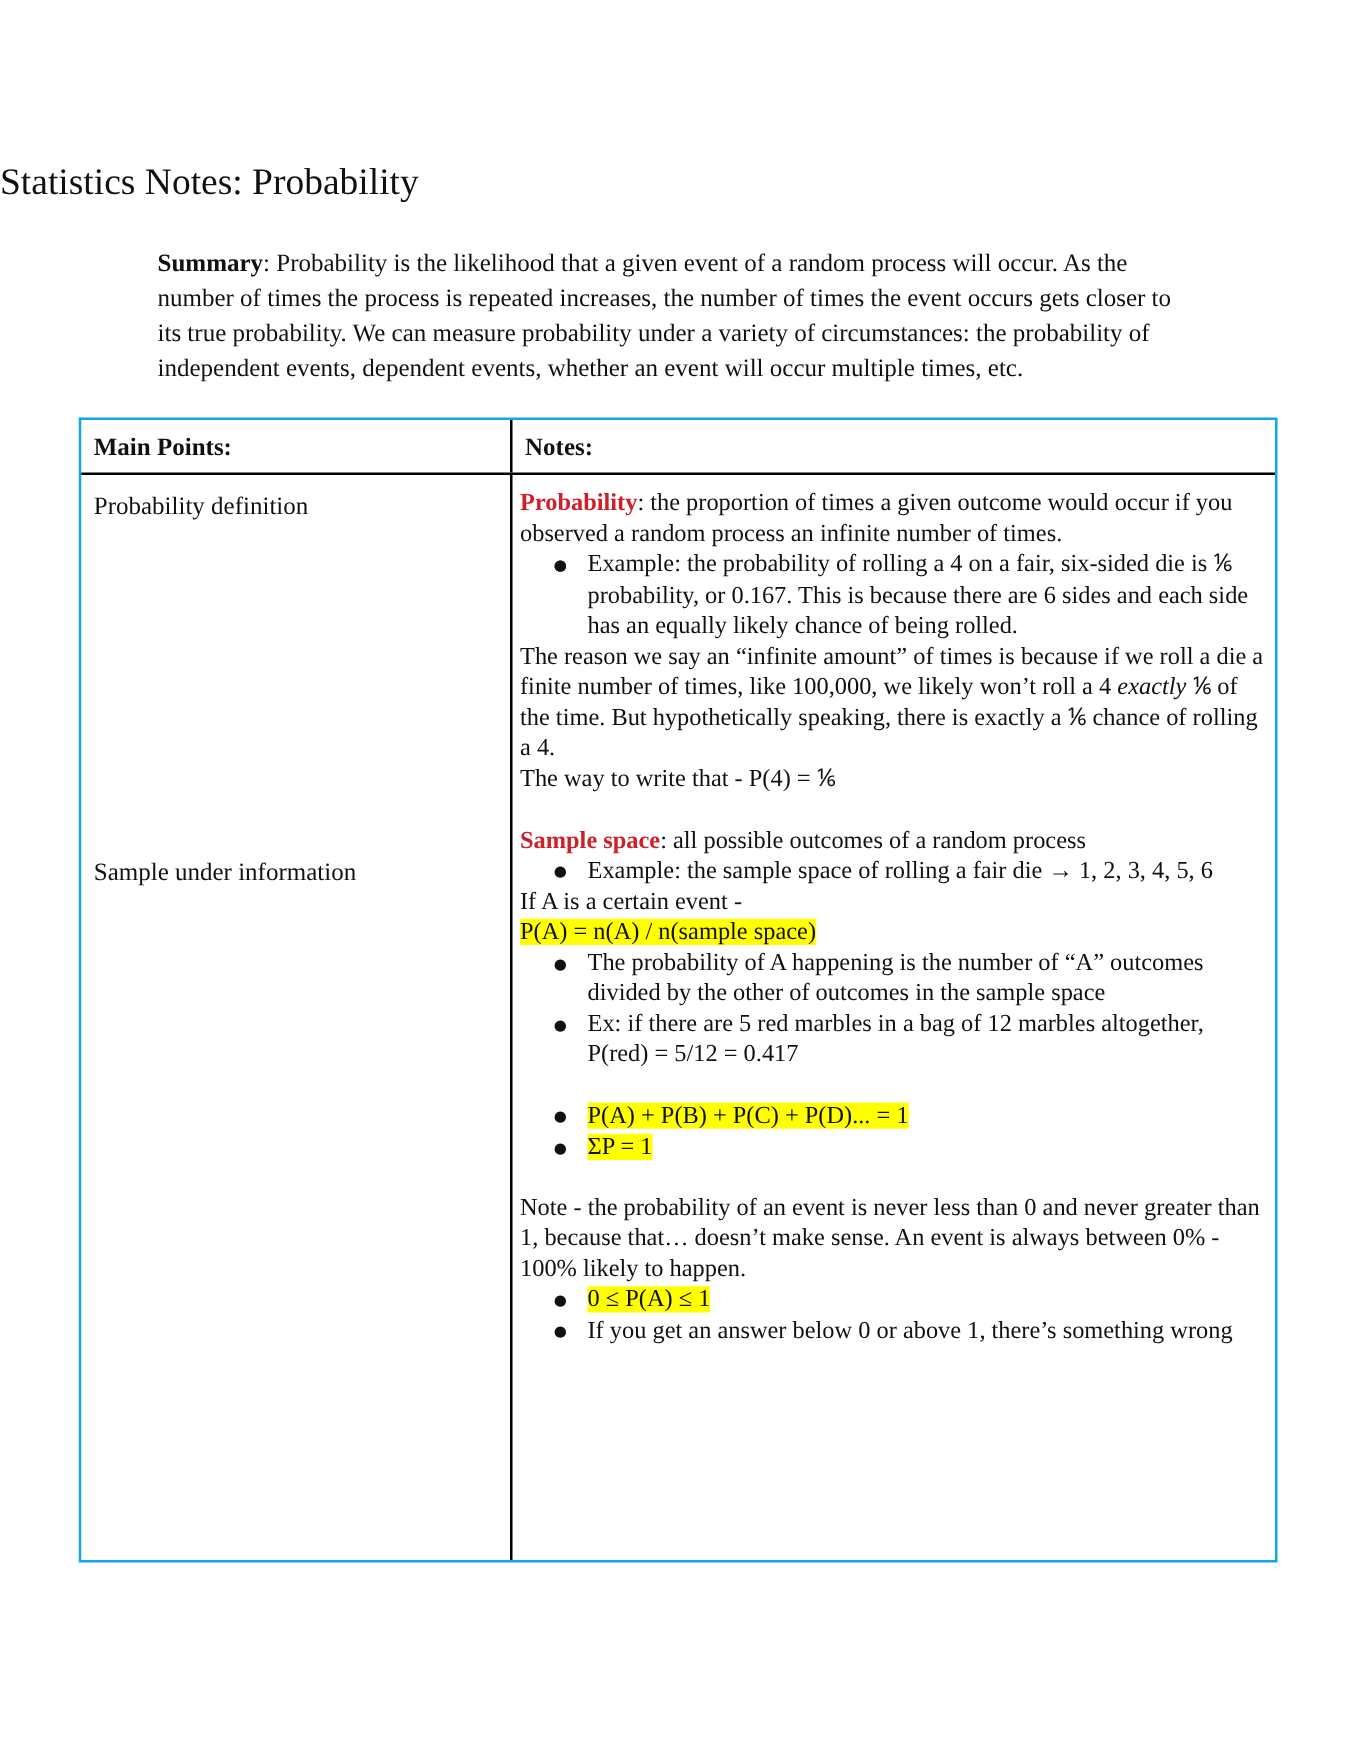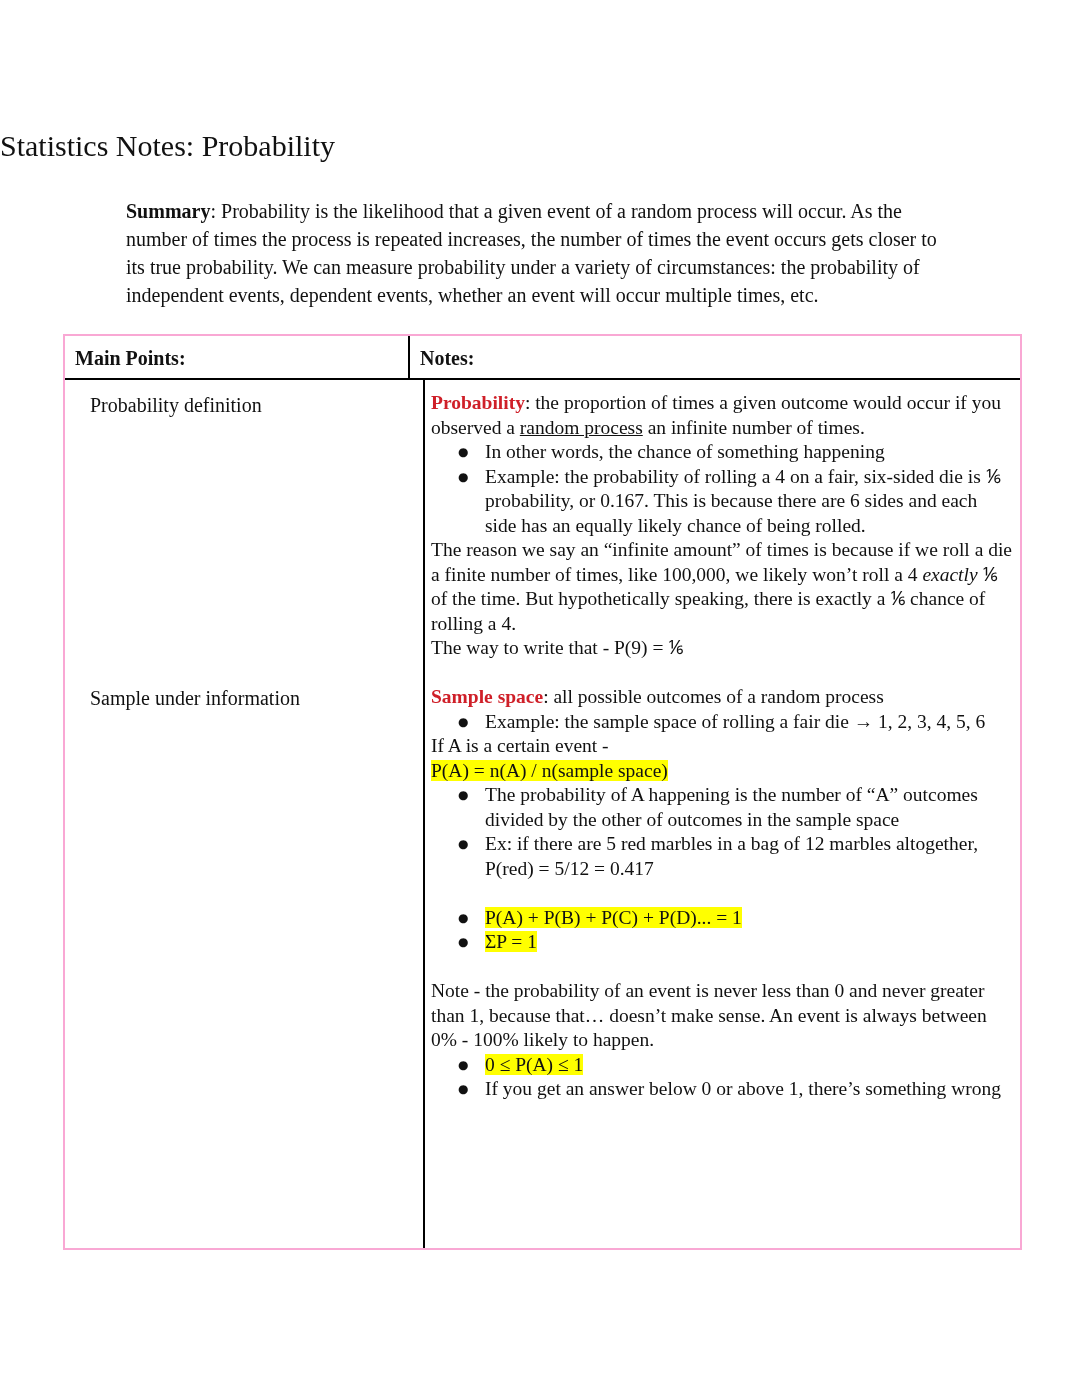--- a/index.html
+++ b/index.html
@@ -35,21 +35,21 @@
     line-height: 28px;
   }
   .summary .summary-label { font-weight: bold; }
 
   .doc-table {
     position: absolute;
     left: 63px;
     top: 334px;
     width: 959px;
     height: 916px;
-    border: 2px solid #f9a8d4;
+    border: 2px solid #0ea5e9;
   }
   .thead {
     display: flex;
     height: 44px;
     border-bottom: 2px solid #000;
   }
   .th {
     font-weight: bold;
     font-size: 20px;
     line-height: 24.5px;
@@ -57,21 +57,20 @@
   }
   .th.left, .td.left {
     width: 345px;
     border-right: 2px solid #000;
     flex: none;
   }
   .th.right, .td.right { flex: 1; }
   .tbody {
     display: flex;
     height: 868px;
-    padding-left: 15px;
   }
   .td.left { position: relative; }
   .mp-label {
     position: absolute;
     left: 10px;
     font-size: 20px;
     line-height: 24.5px;
     white-space: nowrap;
   }
   .mp-0 { top: 13px; }
@@ -90,21 +89,21 @@
   .nb-dot {
     position: absolute;
     left: 27px;
     top: 0;
     font-size: 12px;
     line-height: 24.5px;
     font-family: "DejaVu Sans", sans-serif;
   }
   .nb-spacer { height: 24.5px; }
   .seg-term { color: var(--term-red); font-weight: bold; }
-  .seg-underline { text-decoration: underline; }
+  .seg-underline { }
   .seg-italic { font-style: italic; }
   .seg-highlight { background: var(--highlight-yellow); }
 </style>
 </head>
 <body>
 
 <h1 class="page-title">Statistics Notes: Probability</h1>
 
 <p class="summary"><span class="summary-label">Summary</span><span>: Probability is the likelihood that a given event of a random process will occur. As the number of times the process is repeated increases, the number of times the event occurs gets closer to its true probability. We can measure probability under a variety of circumstances: the probability of independent events, dependent events, whether an event will occur multiple times, etc.</span></p>
 
@@ -113,24 +112,24 @@
     <div class="th left">Main Points:</div>
     <div class="th right">Notes:</div>
   </div>
   <div class="tbody">
     <div class="td left" id="main-points-cell">
         <div class="mp-label mp-0">Probability definition</div>
         <div class="mp-label mp-1">Sample under information</div>
       </div>
     <div class="td right" id="notes-cell">
         <div class="nb-para"><span class="seg-term">Probability</span><span>: the proportion of times a given outcome would occur if you observed a </span><span class="seg-underline">random process</span><span> an infinite number of times.</span></div>
-        <div class="nb-bullet"><span class="nb-dot">●</span><span>In other words, the chance of something happening</span></div>
+        <div class="nb-bullet"><span class="nb-dot">●</span></div>
         <div class="nb-bullet"><span class="nb-dot">●</span><span>Example: the probability of rolling a 4 on a fair, six-sided die is ⅙ probability, or 0.167. This is because there are 6 sides and each side has an equally likely chance of being rolled.</span></div>
         <div class="nb-para"><span>The reason we say an “infinite amount” of times is because if we roll a die a finite number of times, like 100,000, we likely won’t roll a 4 </span><span class="seg-italic">exactly</span><span> ⅙ of the time. But hypothetically speaking, there is exactly a ⅙ chance of rolling a 4.</span></div>
-        <div class="nb-para"><span>The way to write that - P(9) = ⅙</span></div>
+        <div class="nb-para"><span>The way to write that - P(4) = ⅙</span></div>
         <div class="nb-spacer"></div>
         <div class="nb-para"><span class="seg-term">Sample space</span><span>: all possible outcomes of a random process</span></div>
         <div class="nb-bullet"><span class="nb-dot">●</span><span>Example: the sample space of rolling a fair die → 1, 2, 3, 4, 5, 6</span></div>
         <div class="nb-para"><span>If A is a certain event -</span></div>
         <div class="nb-para"><span class="seg-highlight">P(A) = n(A) / n(sample space)</span></div>
         <div class="nb-bullet"><span class="nb-dot">●</span><span>The probability of A happening is the number of “A” outcomes divided by the other of outcomes in the sample space</span></div>
         <div class="nb-bullet"><span class="nb-dot">●</span><span>Ex: if there are 5 red marbles in a bag of 12 marbles altogether, P(red) = 5/12 = 0.417</span></div>
         <div class="nb-spacer"></div>
         <div class="nb-bullet"><span class="nb-dot">●</span><span class="seg-highlight">P(A) + P(B) + P(C) + P(D)... = 1</span></div>
         <div class="nb-bullet"><span class="nb-dot">●</span><span class="seg-highlight">ΣP = 1</span></div>

